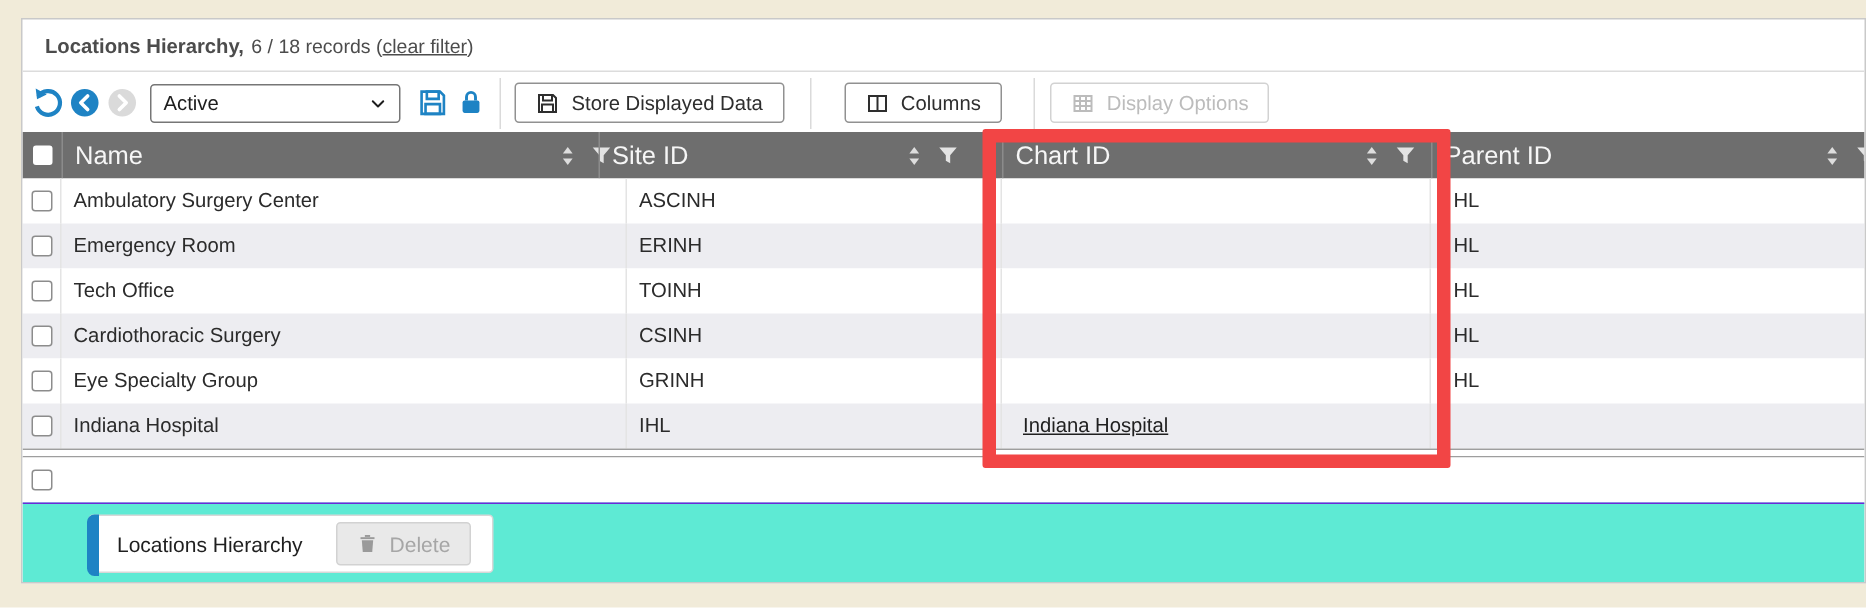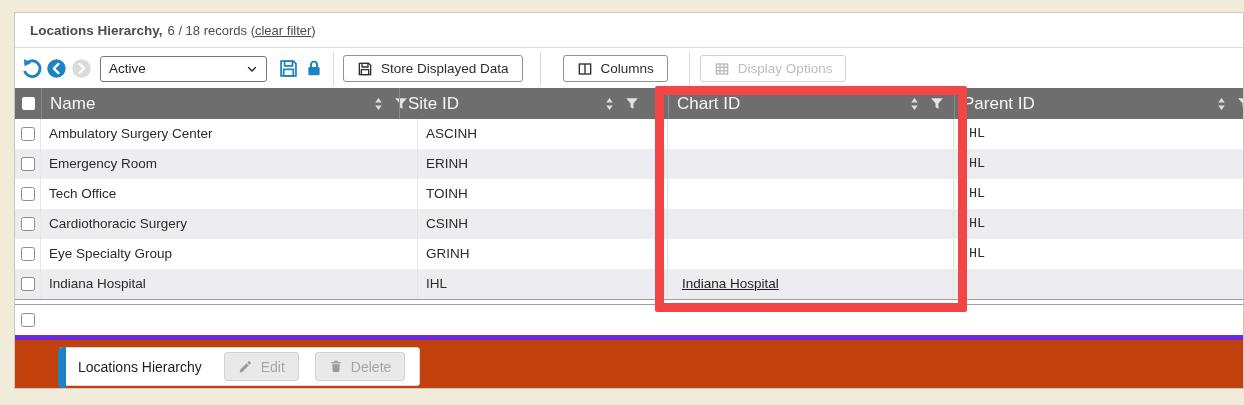--- a/index.html
+++ b/index.html
@@ -46,34 +46,34 @@
   
   .tbody { position:absolute; left:0; top:106px; width:100%; }
   .trow { position:relative; height:30px; background:#fff; }
   .trow.alt { background:#ededf1; }
   .cell { position:absolute; top:0; height:30px; line-height:30px; font-size:13.5px;
           color:#2b2b2b; white-space:nowrap; overflow:hidden; border-right:1px solid #e4e4e4; }
   .c-check  { left:0; width:26px; display:flex; align-items:center; justify-content:center; }
   .c-name   { left:26px;  width:377px; padding-left:8px; }
   .c-site   { left:403px; width:250px; padding-left:8px; }
   .c-chart  { left:653px; width:286px; padding-left:14px; }
-  .c-parent { left:939px; width:291px; padding-left:15px; border-right:none;font-family:Liberation Mono, monospace; }
+  .c-parent { left:939px; width:291px; padding-left:15px; border-right:none; }
   .cell-link { text-decoration:underline; color:#1f1f1f; cursor:pointer; }
   .checkbox { width:14px; height:14px; background:#fff; border:1px solid #8c8c8c;
               border-radius:2.5px; display:inline-block; cursor:pointer; }
 
   .dbl-line { position:absolute; left:0; top:286px; width:100%; height:6px;
               background:#fff; border-top:1px solid #9e9e9e; border-bottom:1px solid #9e9e9e; }
 
   .empty-row { position:absolute; left:0; top:292px; width:100%; height:30px; background:#fff;
                display:flex; align-items:center; padding-left:6px; }
 
   
   .footerband { position:absolute; left:0; top:322px; width:100%; bottom:0;
-                background:#c2410c; border-top:5px solid #6d28d9; }
+                background:#5eead4; border-top:1px solid #6d28d9; }
   .footer-box { position:absolute; left:44px; top:7px; height:39px; display:flex;
                 align-items:center; background:#fff; border:1px solid #d7d7d7;
                 border-radius:3px; padding-right:14px; }
   .blue-bar { position:absolute; left:-2px; top:-1px; height:41px; width:8px;
               background:#1e83c4; border-radius:5px 0 0 5px; }
   .footer-label { margin-left:18px; font-size:14px; color:#1f1f1f; white-space:nowrap; }
   .fbtn { margin-left:22px; height:29px; display:inline-flex; align-items:center; gap:8px;
           padding:0 13px; background:#e9e9e9; border:1px solid #d2d2d2; border-radius:3px;
           color:#a6a6a6; font-size:14px; cursor:default; white-space:nowrap; }
   .fbtn + .fbtn { margin-left:16px; }
@@ -283,27 +283,20 @@
 
   <div class="empty-row">
     <span class="checkbox"></span>
   </div>
 
   <div class="footerband">
     <div class="footer-box">
       <span class="blue-bar"></span>
       <span class="footer-label">Locations Hierarchy</span>
       <button class="fbtn">
-        <svg width="15" height="15" viewBox="0 0 24 24" fill="#9a9a9a">
-            <path d="M3 17.6V21h3.4L17.2 10.2l-3.4-3.4z"></path>
-            <path d="M14.9 5.7l3.4 3.4 2-2a1.2 1.2 0 0 0 0-1.7l-1.7-1.7a1.2 1.2 0 0 0-1.7 0z"></path>
-          </svg>
-        <span>Edit</span>
-      </button>
-      <button class="fbtn">
         <svg width="14" height="15" viewBox="0 0 24 24" fill="#9a9a9a">
             <path d="M5.5 8h13l-1.1 13.5H6.6z"></path>
             <rect x="4" y="4.5" width="16" height="2.2"></rect>
             <rect x="9" y="2" width="6" height="2.2"></rect>
           </svg>
         <span>Delete</span>
       </button>
     </div>
   </div>
 

